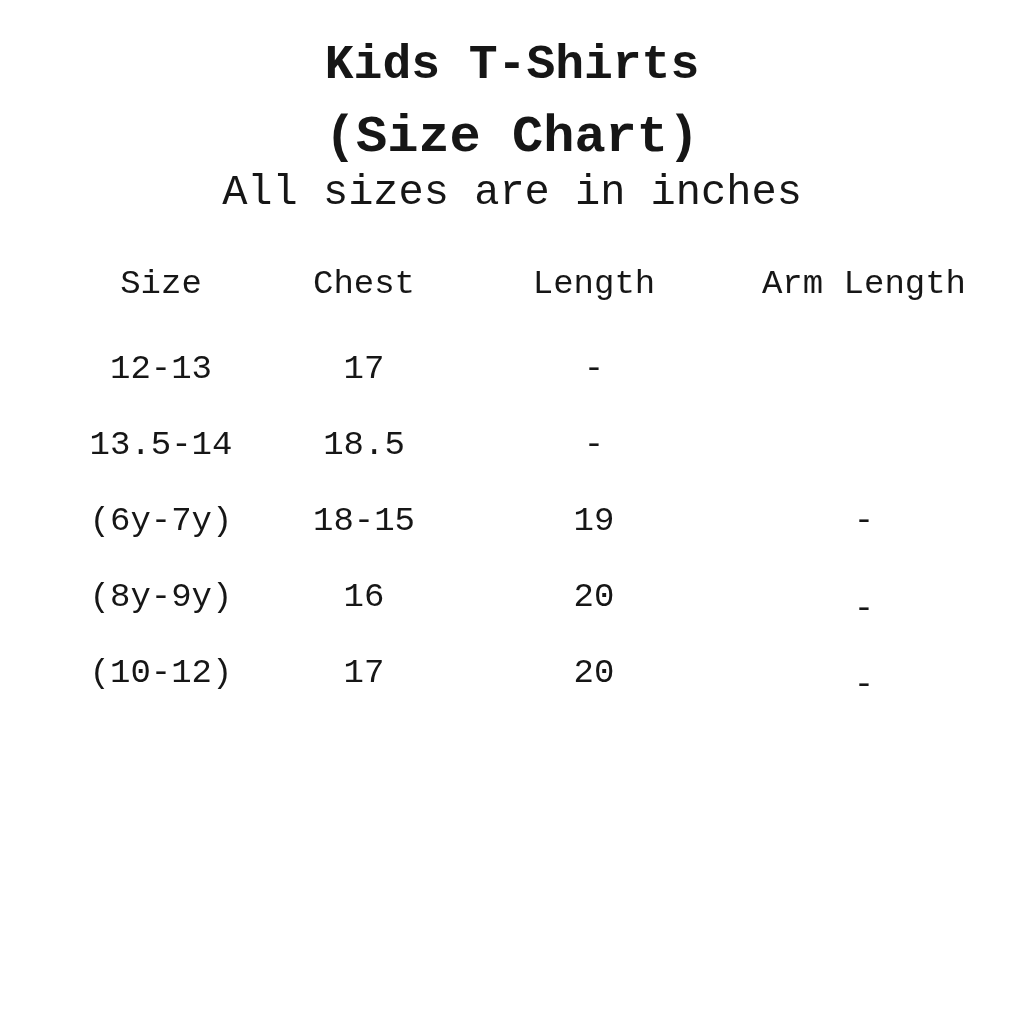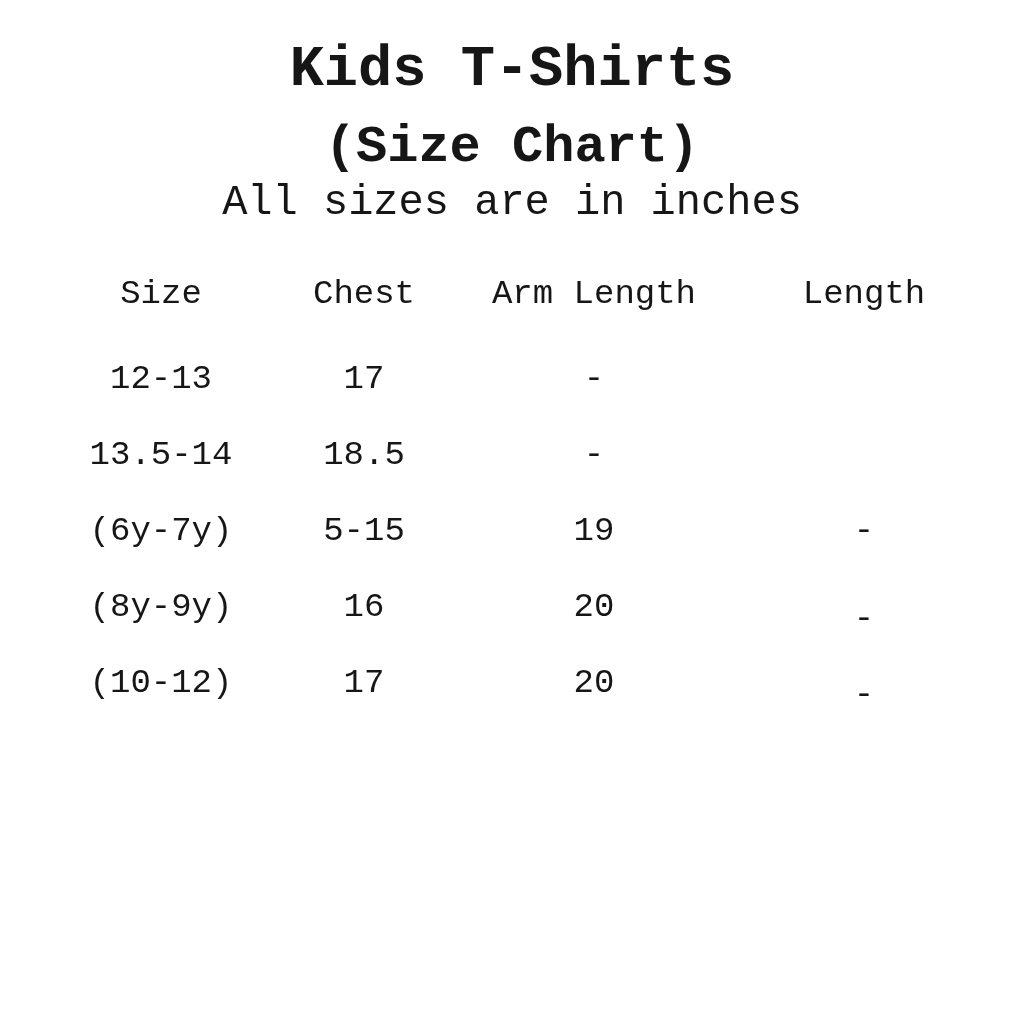--- a/index.html
+++ b/index.html
@@ -11,21 +11,21 @@
     position: relative;
     width: 1024px;
     height: 1024px;
     background: #ffffff;
     color: #161616;
     font-family: "Liberation Mono", "DejaVu Sans Mono", monospace;
     overflow: hidden;
   }
   .title-line-1 {
     text-align: center;
-    font-size: 57px;
+    font-size: 48px;
     font-weight: bold;
     padding-top: 38px;
     letter-spacing: 0px;
     white-space: pre;
   }
   .title-line-2 {
     text-align: center;
     font-size: 52px;
     font-weight: bold;
     margin-top: 16px;
@@ -67,39 +67,39 @@
 
   <div class="title-line-1">Kids T-Shirts</div>
   <div class="title-line-2">(Size Chart)</div>
   <div class="subtitle">All sizes are in inches</div>
 
   <div class="size-table">
 
     <div class="t-row header">
       <div class="t-cell">Size</div>
       <div class="t-cell">Chest</div>
+      <div class="t-cell">Length</div>
       <div class="t-cell">Arm Length</div>
-      <div class="t-cell">Length</div>
     </div>
 
     <div class="t-row">
       <div class="t-cell">12-13</div>
       <div class="t-cell">17</div>
       <div class="t-cell">-</div>
     </div>
 
     <div class="t-row">
       <div class="t-cell">13.5-14</div>
       <div class="t-cell">18.5</div>
       <div class="t-cell">-</div>
     </div>
 
     <div class="t-row">
       <div class="t-cell">(6y-7y)</div>
-      <div class="t-cell">5-15</div>
+      <div class="t-cell">18-15</div>
       <div class="t-cell">19</div>
       <div class="t-cell">-</div>
     </div>
 
     <div class="t-row">
       <div class="t-cell">(8y-9y)</div>
       <div class="t-cell">16</div>
       <div class="t-cell">20</div>
       <div class="t-cell dash-low">-</div>
     </div>

